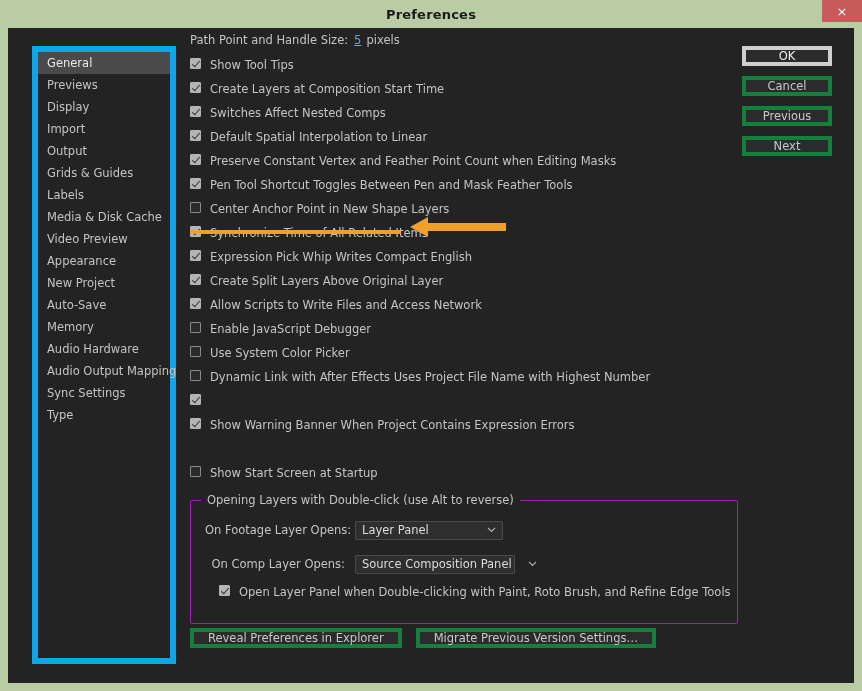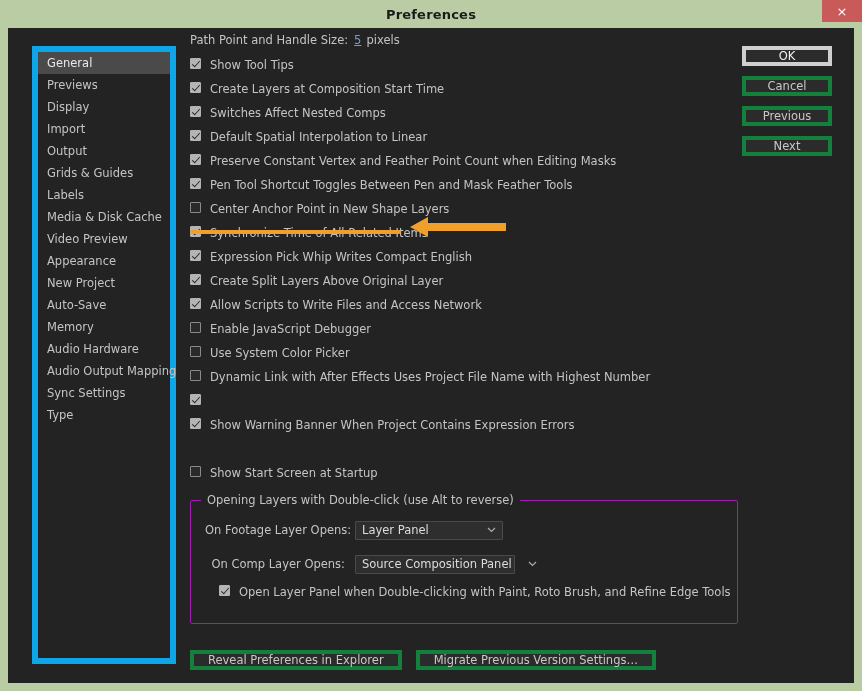--- a/index.html
+++ b/index.html
@@ -245,21 +245,21 @@
     border: 4px solid #15803d;
     border-radius: 0;
     background: #2b2b2b;
     color: #c8c8c8;
     font-size: 11.5px;
     cursor: pointer;
     white-space: nowrap;
   }
 
   .bottom-buttons {
-    margin-top: 26px;
+    margin-top: 4px;
     display: flex;
     gap: 14px;
   }
 
   
   .right-buttons {
     position: absolute;
     right: 22px;
     top: 18px;
     display: flex;

